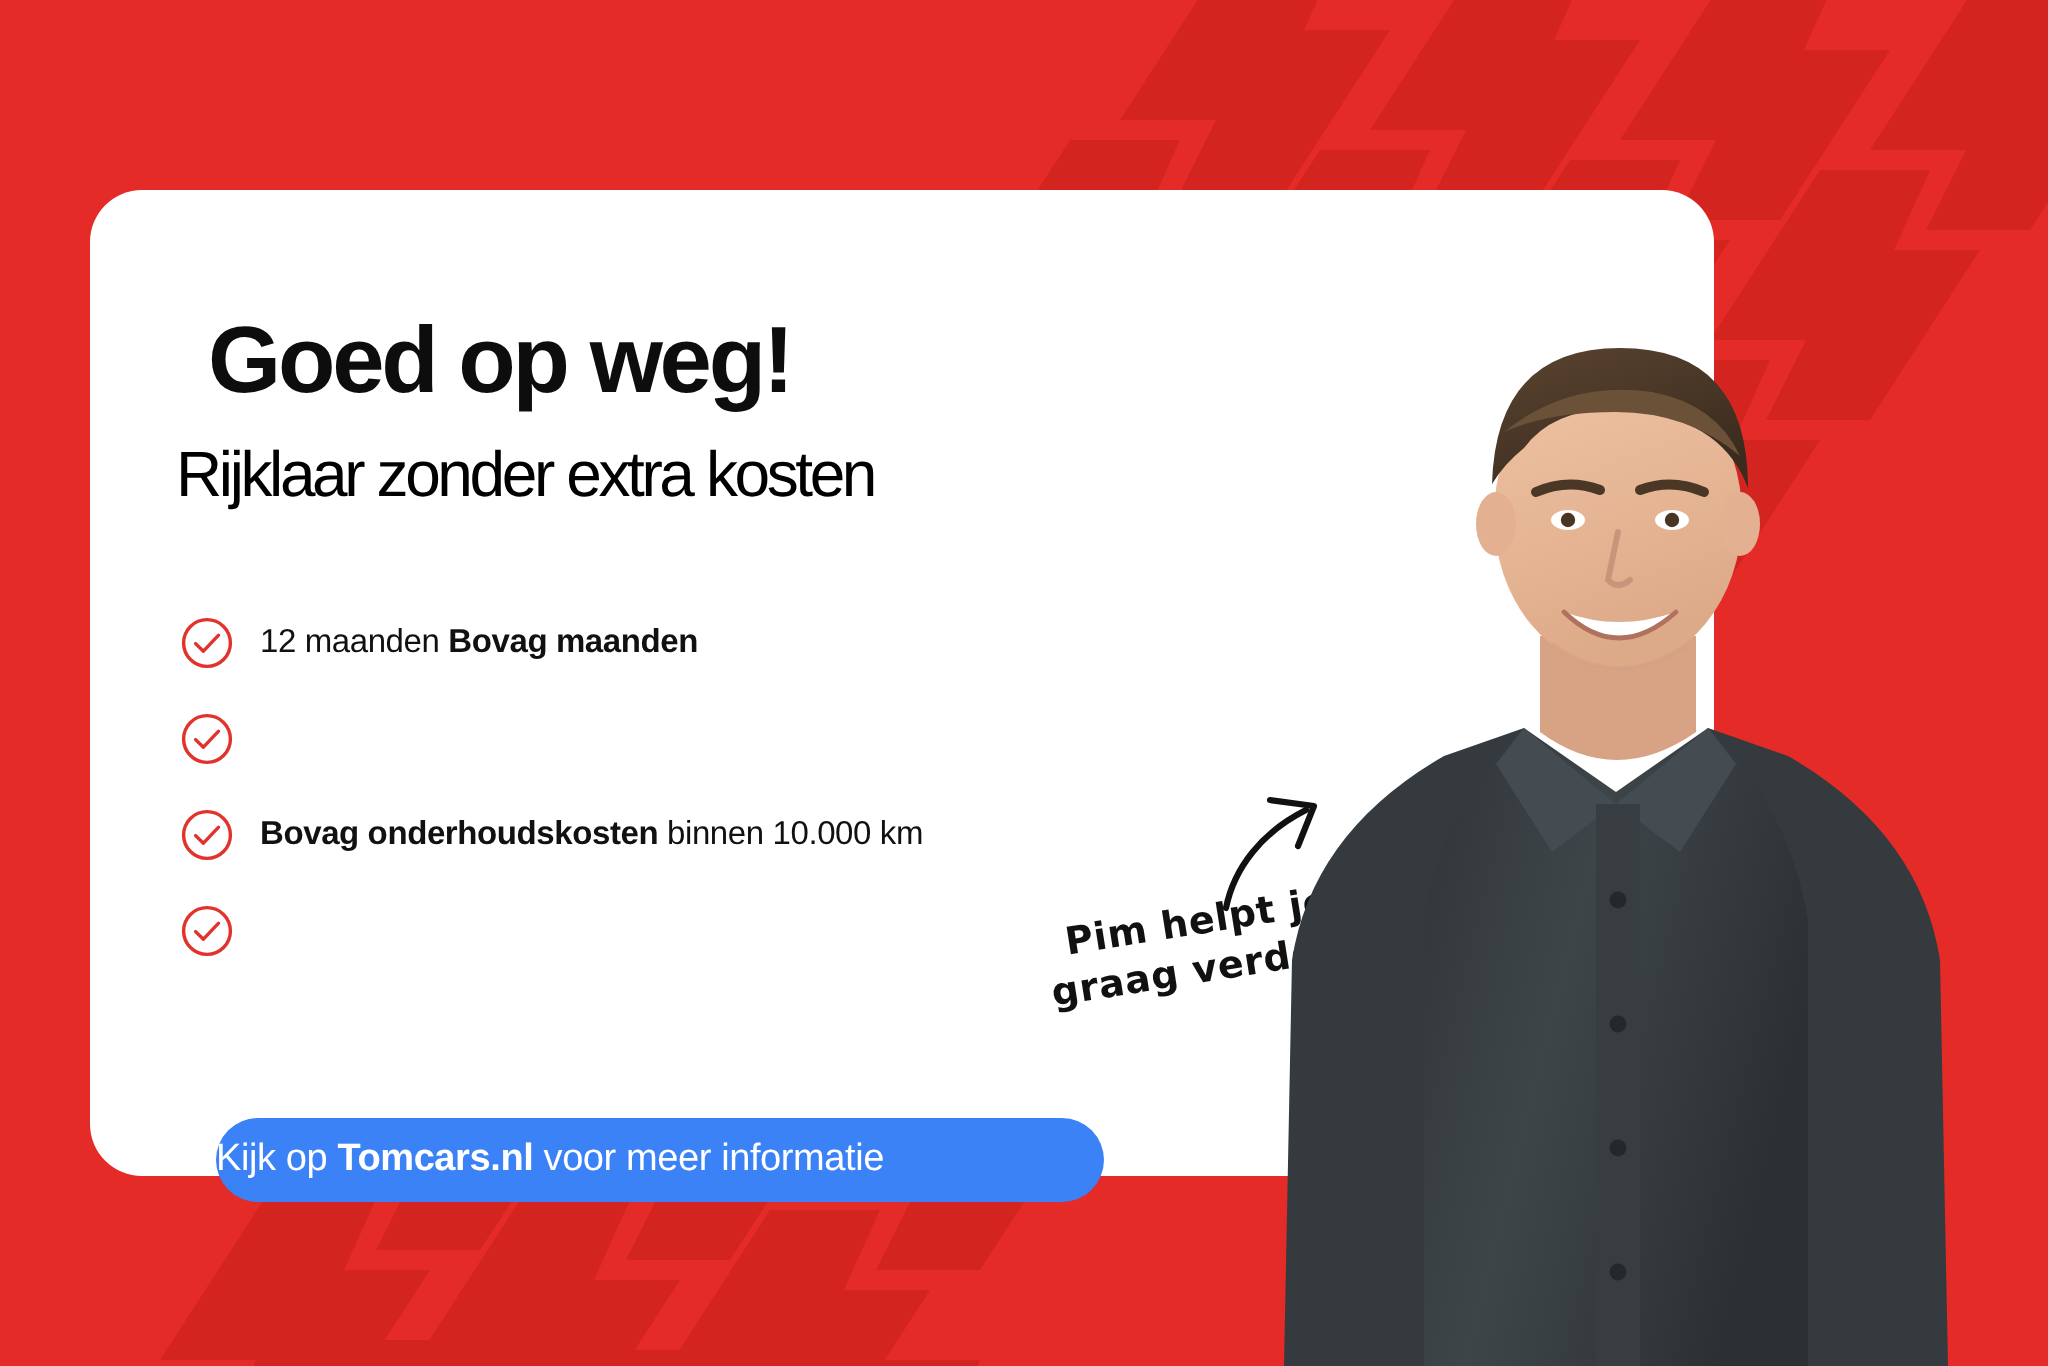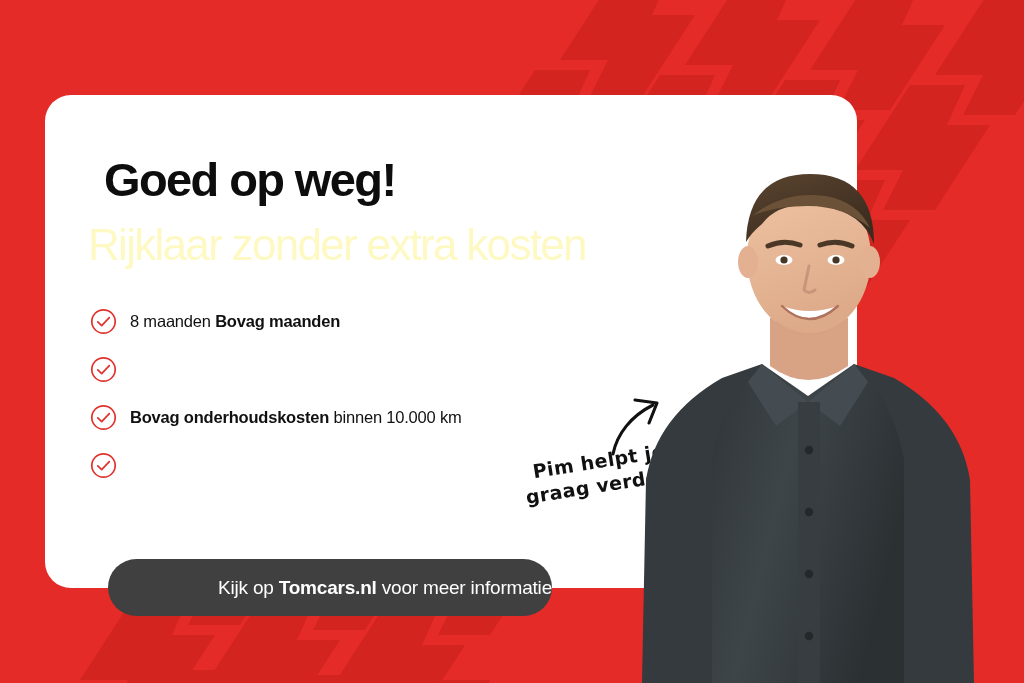--- a/index.html
+++ b/index.html
@@ -51,24 +51,24 @@
   .headline-1 {
     font-size: 47px;
     font-weight: 900;
     letter-spacing: -1.6px;
     color: #0d0d0d;
     line-height: 1.02;
     margin: 16px;
     white-space: nowrap;
   }
   .headline-2 {
-    font-size: 44px;
+    font-size: 32px;
     font-weight: 300;
     letter-spacing: -1.7px;
-    color: #fef9c3;
+    color: #000000;
     line-height: 1.12;
     margin: 0;
     white-space: nowrap;
   }
 
   
   #feature-list {
     position: absolute;
     left: 90px;
     top: 297px;
@@ -120,26 +120,26 @@
     top: 82px;
     transform: rotate(-9deg);
   }
 
   
   #cta-pill {
     position: absolute;
     left: 108px;
     top: 559px;
     width: 444px;
-    height: 57px;
-    background: #404040;
+    height: 42px;
+    background: #3b82f6;
     border-radius: 29px;
     display: flex;
     align-items: center;
-    justify-content: flex-end;
+    justify-content: flex-start;
   }
   .cta-text {
     font-size: 19px;
     color: #ffffff;
     letter-spacing: -0.2px;
     white-space: nowrap;
   }
   .cta-text b { font-weight: 700; }
 
   
@@ -200,21 +200,21 @@
 
   <div id="feature-list">
 
     <div class="feature-row">
       <span class="check-icon">
         <svg width="27" height="27" viewBox="0 0 27 27">
           <circle cx="13.5" cy="13.5" r="11.7" fill="none" stroke="#e2322c" stroke-width="1.7"></circle>
           <path d="M7.8 13.8 L11.7 17.6 L19.3 9.6" fill="none" stroke="#e2322c" stroke-width="1.7" stroke-linecap="round" stroke-linejoin="round"></path>
         </svg>
       </span>
-      <span class="feature-text"><span>8 maanden </span><b>Bovag maanden</b><span></span></span>
+      <span class="feature-text"><span>12 maanden </span><b>Bovag maanden</b><span></span></span>
     </div>
 
     <div class="feature-row">
       <span class="check-icon">
         <svg width="27" height="27" viewBox="0 0 27 27">
           <circle cx="13.5" cy="13.5" r="11.7" fill="none" stroke="#e2322c" stroke-width="1.7"></circle>
           <path d="M7.8 13.8 L11.7 17.6 L19.3 9.6" fill="none" stroke="#e2322c" stroke-width="1.7" stroke-linecap="round" stroke-linejoin="round"></path>
         </svg>
       </span>
     </div>

